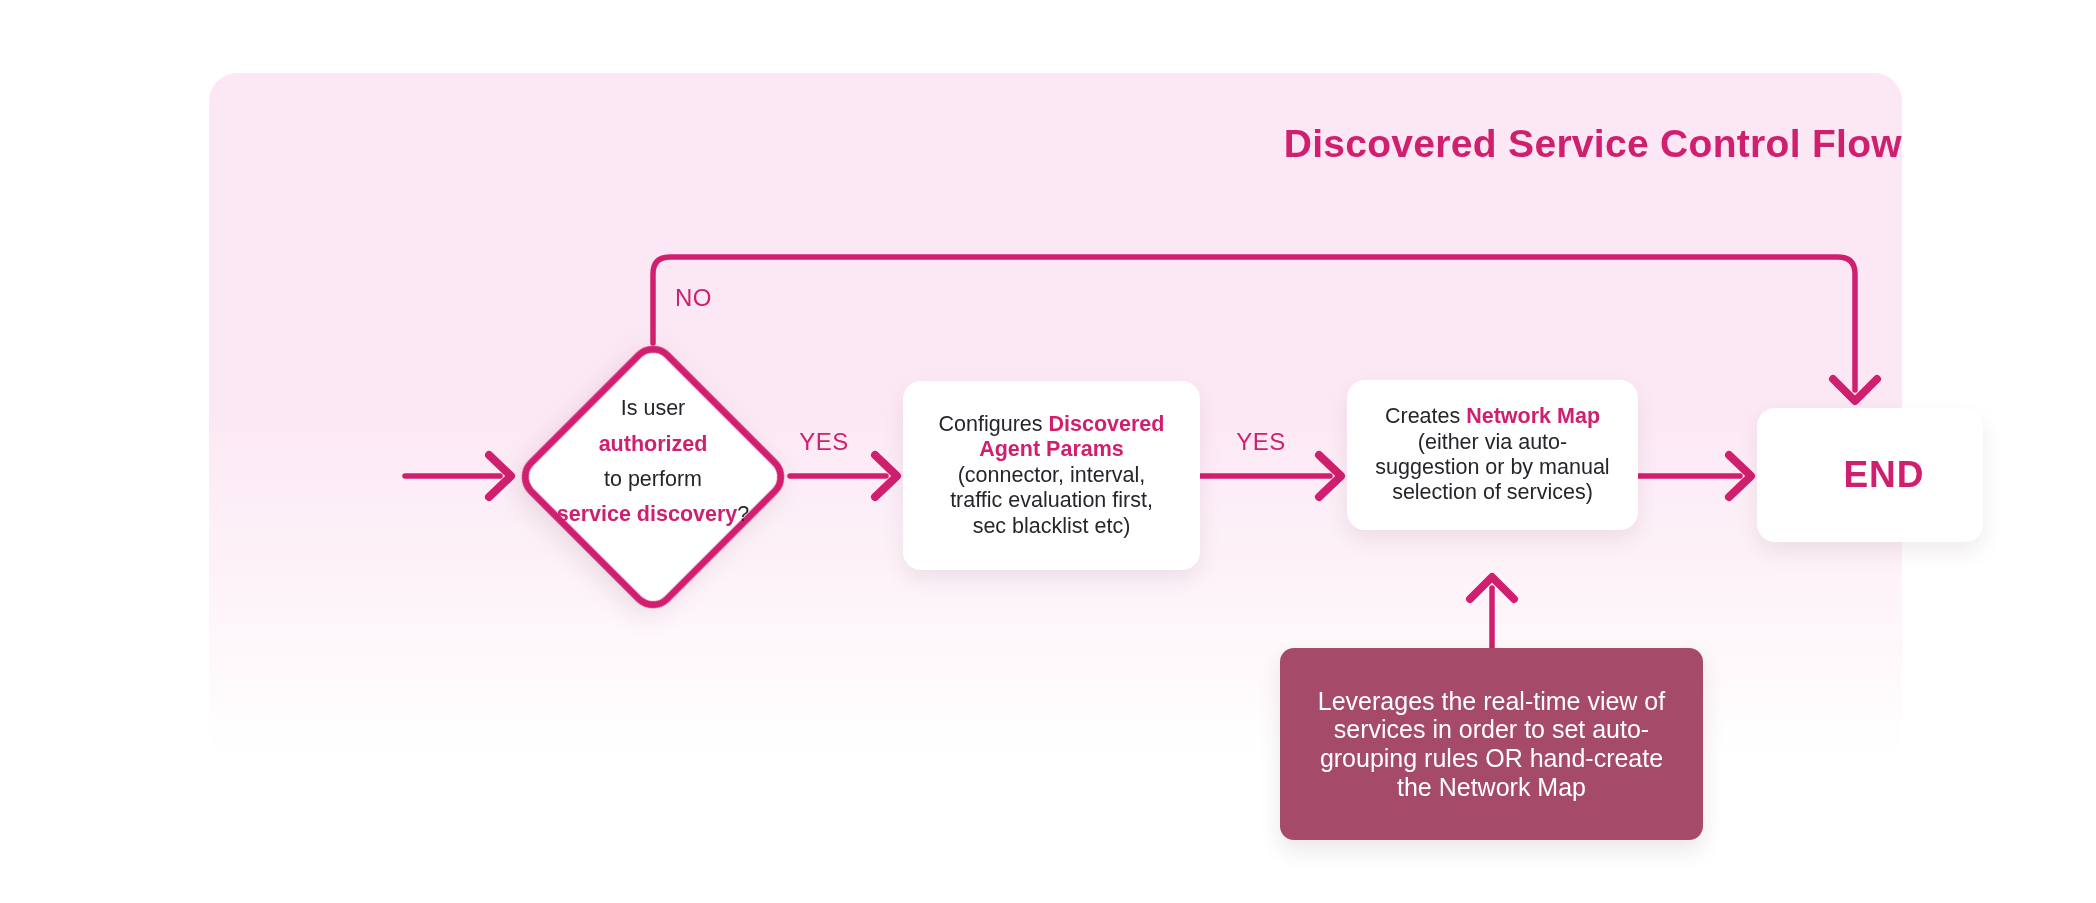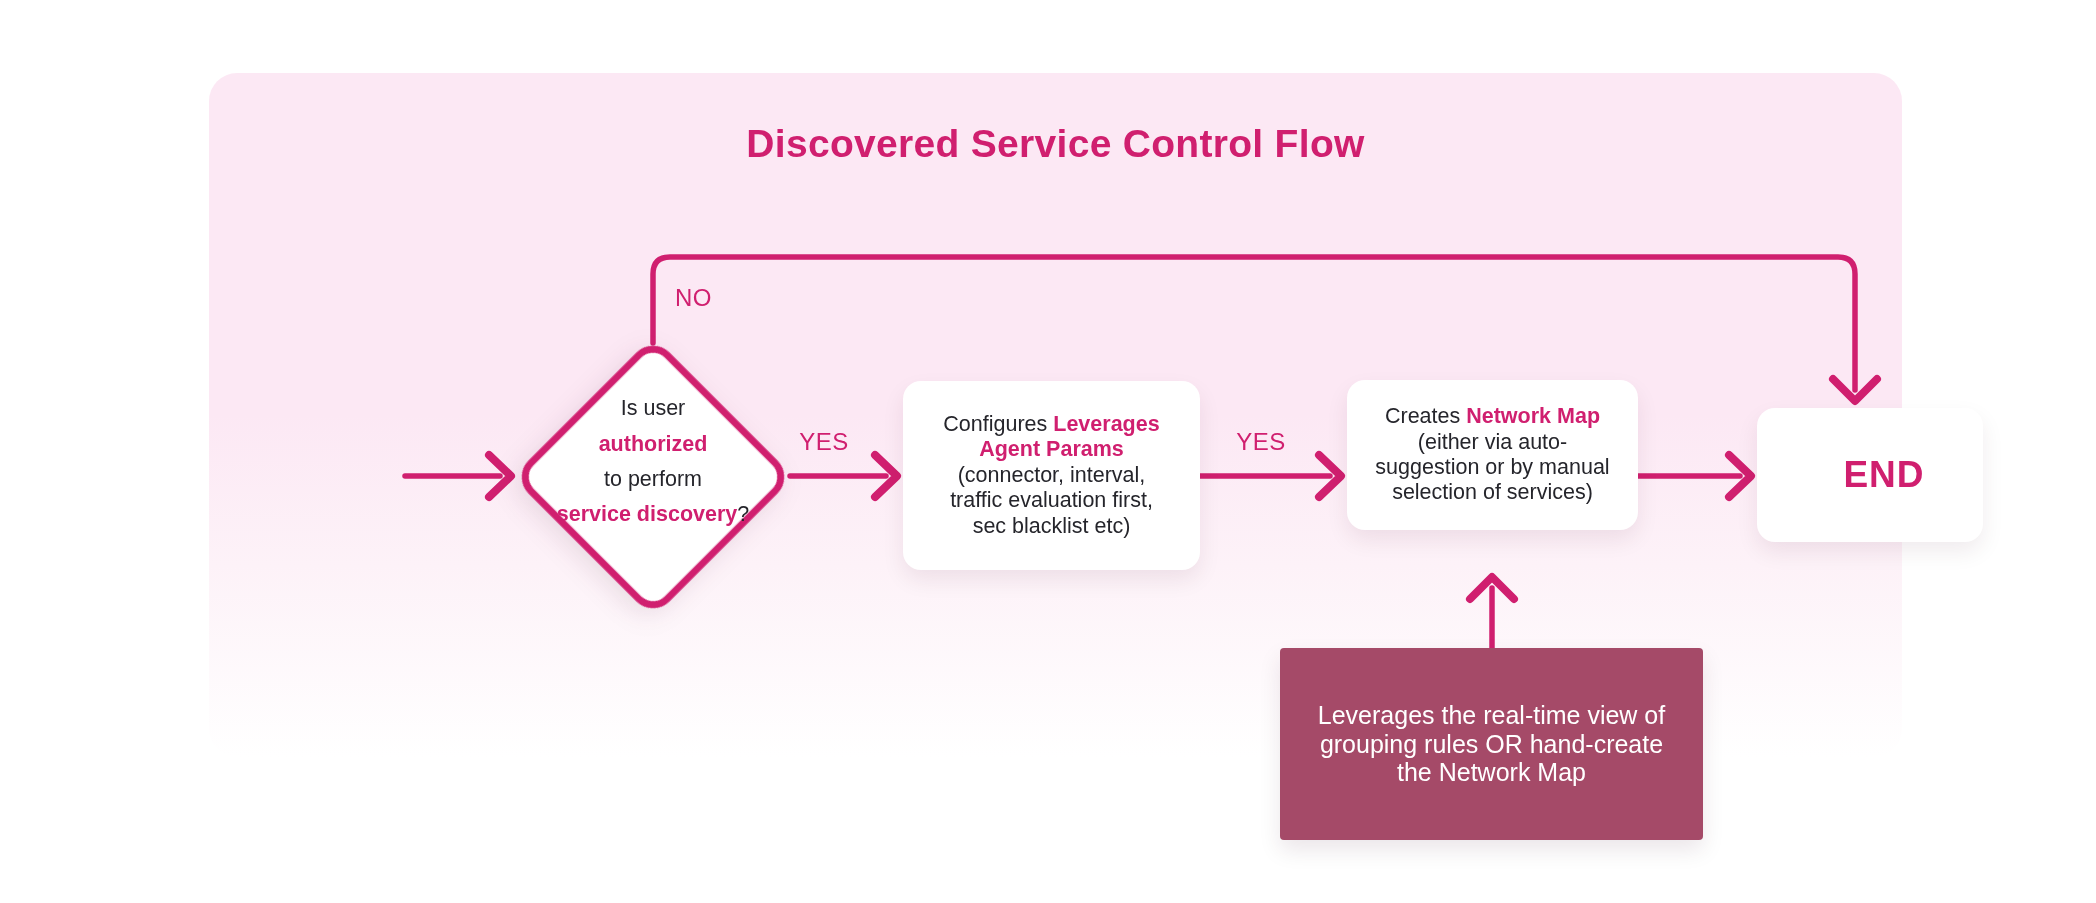--- a/index.html
+++ b/index.html
@@ -17,21 +17,21 @@
     width:2096px;height:903px;position:relative;overflow:hidden;
   }
   .canvas{position:absolute;inset:0;width:2096px;height:903px;}
   .panel{
     position:absolute;left:209px;top:73px;width:1693px;height:684px;
     border-radius:28px;
     background:linear-gradient(180deg,var(--panel-top) 0%,var(--panel-top) 50%,#fdf2f8 72%,#ffffff 100%);
   }
   .title{
     position:absolute;left:209px;top:122px;width:1693px;
-    text-align:center;font-size:39px;font-weight:800;letter-spacing:.3px;
+    text-align:right;font-size:39px;font-weight:800;letter-spacing:.3px;
     color:var(--accent);
   }
   svg.connectors{position:absolute;left:0;top:0;width:2096px;height:903px;}
   .line{stroke:var(--accent);stroke-width:5.5;fill:none;stroke-linecap:round;}
   .head{stroke:var(--accent);stroke-width:8;fill:none;stroke-linecap:round;stroke-linejoin:round;}
   .diamond{
     fill:var(--box-bg);stroke:var(--accent);stroke-width:7;
     filter:drop-shadow(0 8px 12px rgba(60,10,40,.10));
   }
   .node{
@@ -42,21 +42,21 @@
   .box{
     background:var(--box-bg);border-radius:18px;
     box-shadow:0 10px 22px rgba(60,10,40,.08);
   }
   .accent{color:var(--accent);font-weight:700;}
   .end-box{
     font-size:37px;font-weight:700;letter-spacing:1px;color:var(--accent);padding-left:28px;
   }
   .note{
     background:var(--note-bg);color:var(--note-text);
-    border-radius:4px;font-size:25px;line-height:1.15;
+    border-radius:14px;font-size:25px;line-height:1.15;
     box-shadow:0 10px 22px rgba(60,10,40,.10);
   }
   .flow-label{
     position:absolute;color:var(--accent);font-weight:400;
     font-size:24px;letter-spacing:.5px;
   }
   .yes1{left:779px;top:428px;width:90px;text-align:center;}
   .yes2{left:1216px;top:428px;width:90px;text-align:center;}
   .no{left:675px;top:284px;width:80px;text-align:left;}
 </style>
@@ -98,35 +98,36 @@
       <div><span class="accent">authorized</span></div>
       <div><span>to perform</span></div>
       <div><span class="accent">service discovery</span><span>?</span></div>
     </div>
 
   <div class="flow-label no">NO</div>
   <div class="flow-label yes1">YES</div>
   <div class="flow-label yes2">YES</div>
 
   <div class="node box" style="left:903px;top:381px;width:297px;height:189px;">
-      <div><span>Configures </span><span class="accent">Leverages</span></div>
+      <div><span>Configures </span><span class="accent">Discovered</span></div>
       <div><span class="accent">Agent Params</span></div>
       <div><span>(connector, interval,</span></div>
       <div><span>traffic evaluation first,</span></div>
       <div><span>sec blacklist etc)</span></div>
     </div>
 
   <div class="node box" style="left:1347px;top:380px;width:291px;height:150px;">
       <div><span>Creates </span><span class="accent">Network Map</span></div>
       <div><span>(either via auto-</span></div>
       <div><span>suggestion or by manual</span></div>
       <div><span>selection of services)</span></div>
     </div>
 
   <div class="node box end-box" style="left:1757px;top:408px;width:226px;height:134px;">END</div>
 
   <div class="node note" style="left:1280px;top:648px;width:423px;height:192px;">
       <div><span>Leverages the real-time view of</span></div>
+      <div><span>services in order to set auto-</span></div>
       <div><span>grouping rules OR hand-create</span></div>
       <div><span>the Network Map</span></div>
     </div>
 
 </div>
 
 </body></html>

